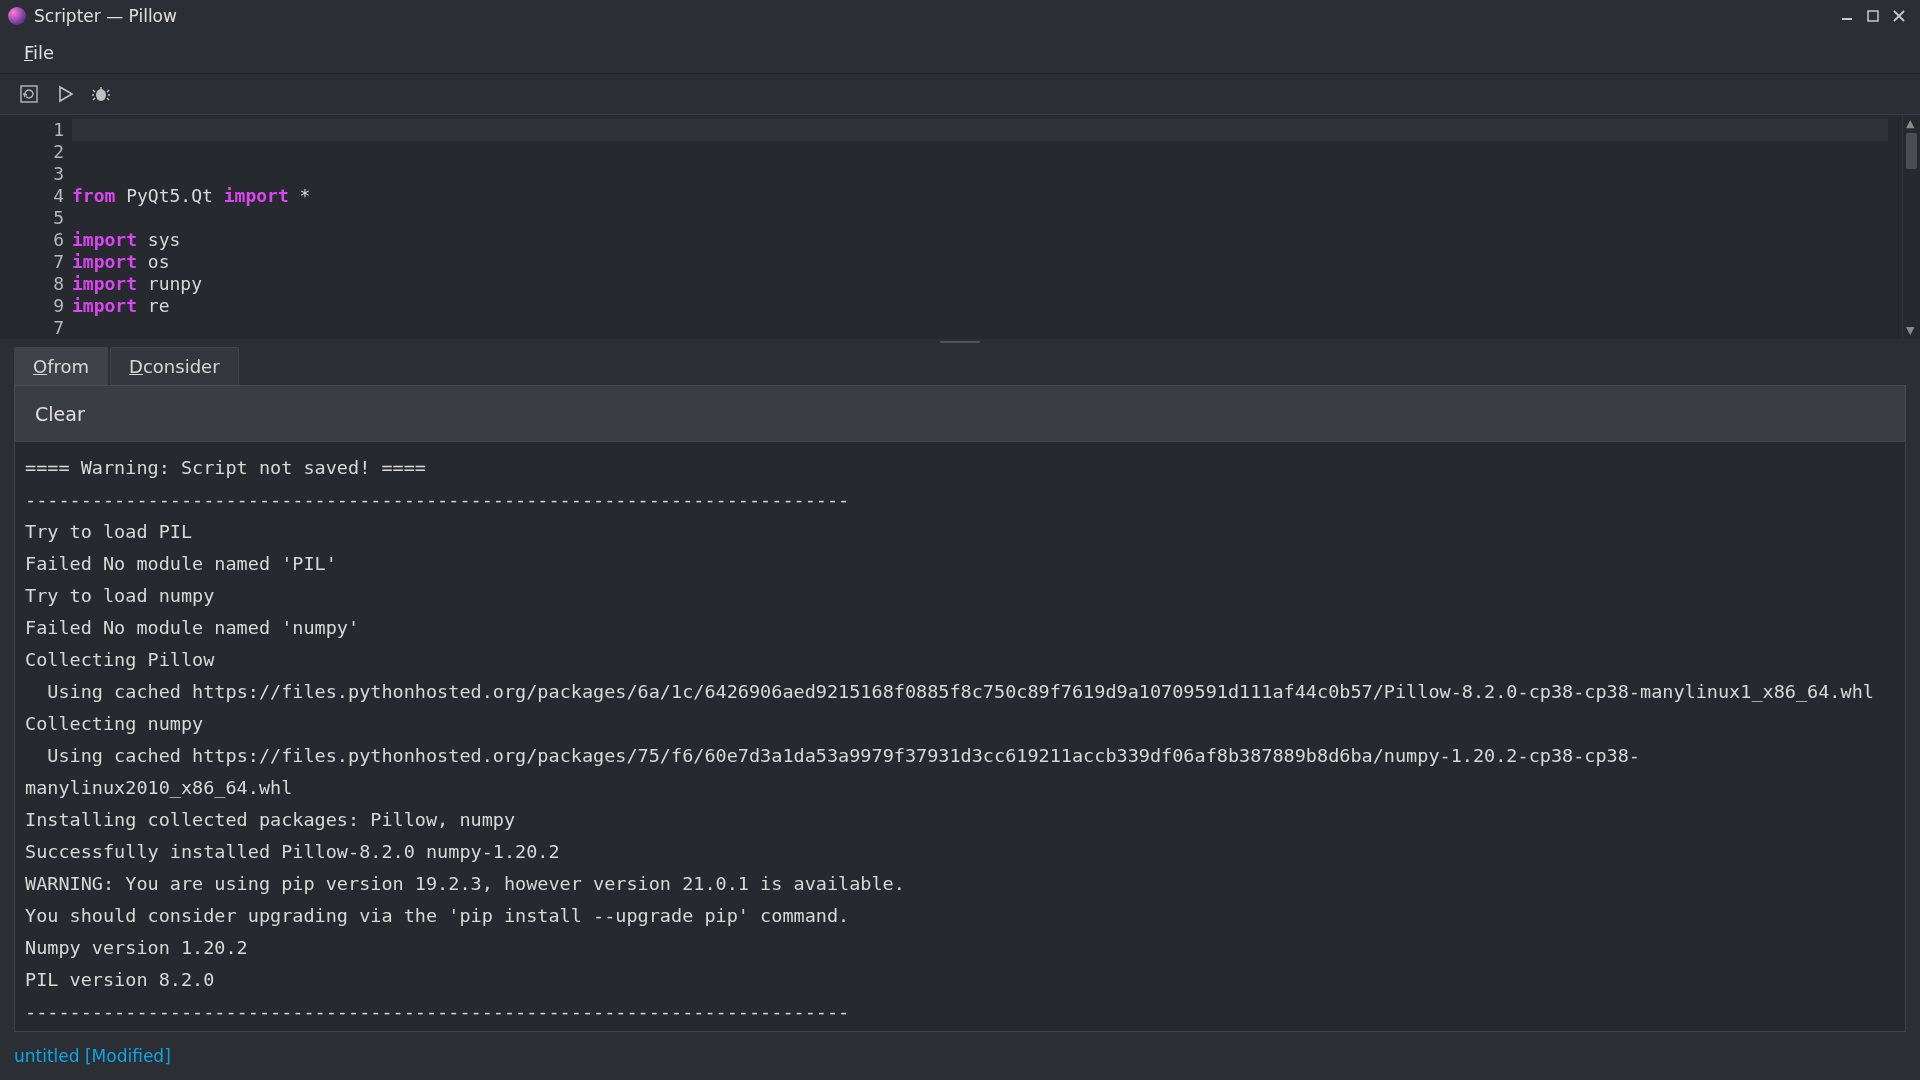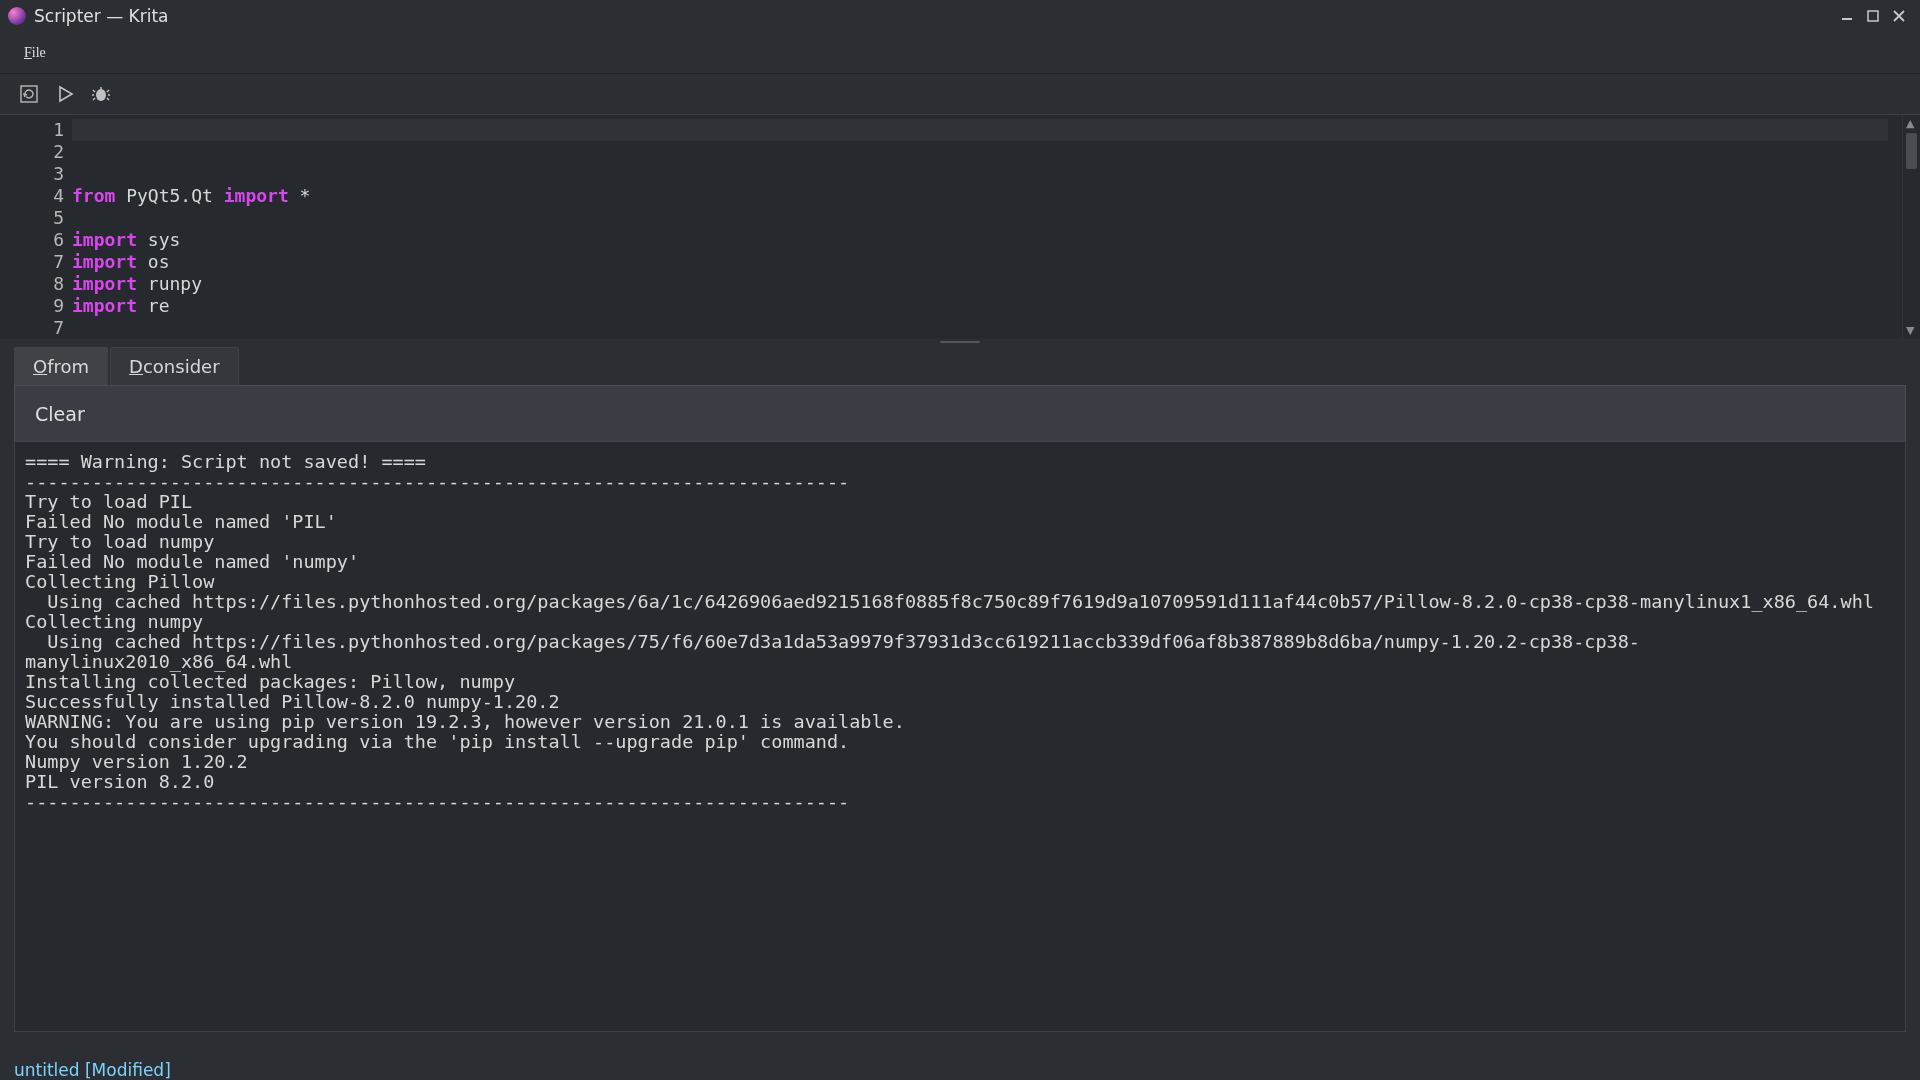--- a/index.html
+++ b/index.html
@@ -37,21 +37,21 @@
 .titlebar .winbtn svg { display: block; }
 
 .menubar {
   height: 42px;
   background: #2b2e33;
   border-bottom: 1px solid #1f2226;
   display: flex;
   align-items: center;
   padding: 0 16px;
 }
-.menubar .menu-item { font-size: 14px; padding: 4px 8px; font-family: Liberation Serif, serif; }
+.menubar .menu-item { font-size: 18px; padding: 4px 8px; }
 .menubar .menu-item .mn { text-decoration: underline; }
 
 .toolbar {
   height: 40px;
   background: #2b2e33;
   display: flex;
   align-items: center;
   padding: 0 18px;
   gap: 14px;
 }
@@ -146,42 +146,42 @@
 .output-toolbar .clear { font-size: 19px; color: #e0e0e0; }
 
 .output {
   flex: 1;
   margin: 0 14px 14px 14px;
   background: #26292e;
   border: 1px solid #3f4248;
   padding: 10px 10px;
   font-family: "DejaVu Sans Mono", "Liberation Mono", monospace;
   font-size: 18.5px;
-  line-height: 20px;
+  line-height: 32px;
   color: #d8d8d8;
   white-space: pre-wrap;
   overflow: hidden;
 }
 
 .statusbar {
   height: 34px;
   background: #2b2e33;
   display: flex;
-  align-items: flex-end;
+  align-items: flex-start;
   padding: 0 14px;
   font-size: 17px;
-  color: #7dd3fc;
+  color: #0ea5e9;
 }
 </style>
 </head>
 <body>
 
 <div class="titlebar">
   <div class="app-icon"></div>
-  <div class="title">Scripter — Krita</div>
+  <div class="title">Scripter — Pillow</div>
   <div class="spring"></div>
   <div class="winbtn">
     <svg width="12" height="12" viewBox="0 0 12 12">
         <path d="M1 9h10" stroke="#c8c8c8" stroke-width="2"></path>
       </svg>
   </div>
   <div class="winbtn">
     <svg width="12" height="12" viewBox="0 0 12 12">
         <rect x="1" y="1" width="10" height="10" fill="none" stroke="#c8c8c8" stroke-width="1.5"></rect>
       </svg>

